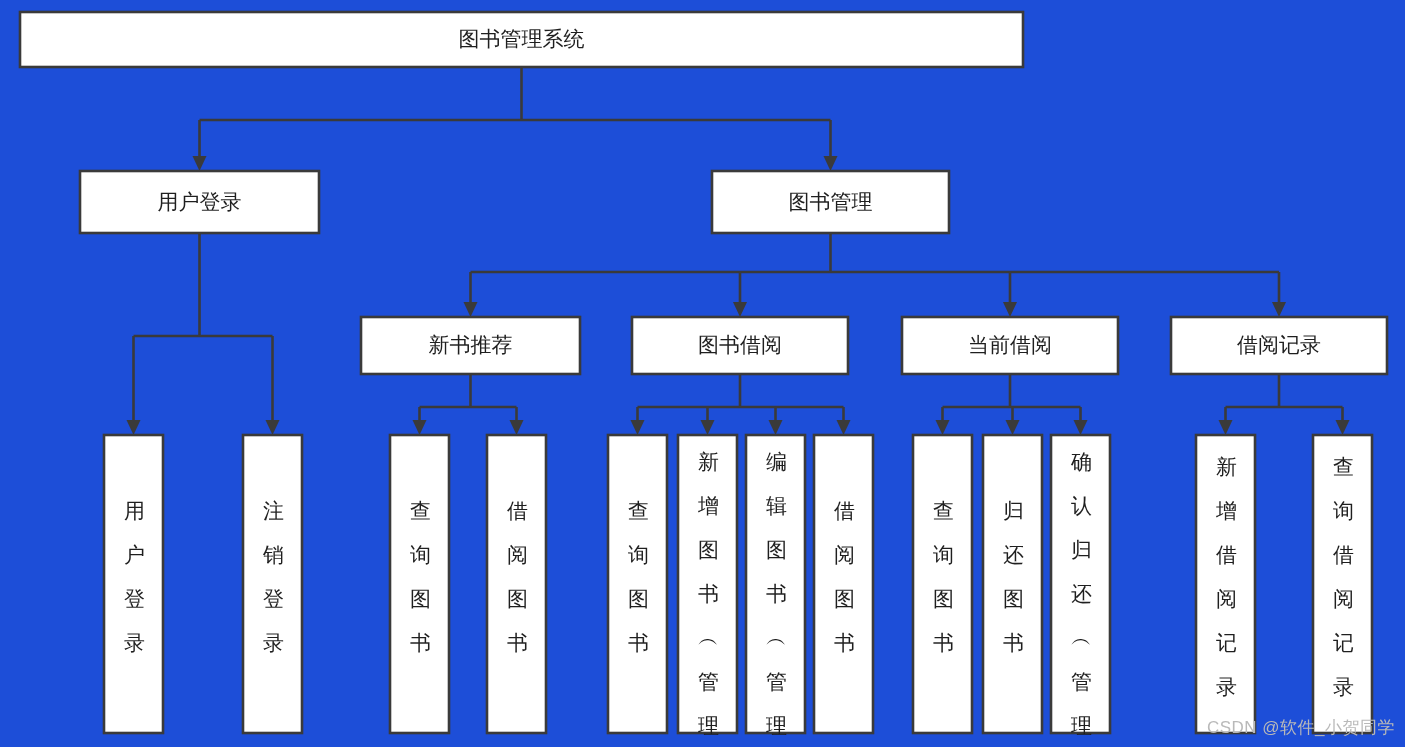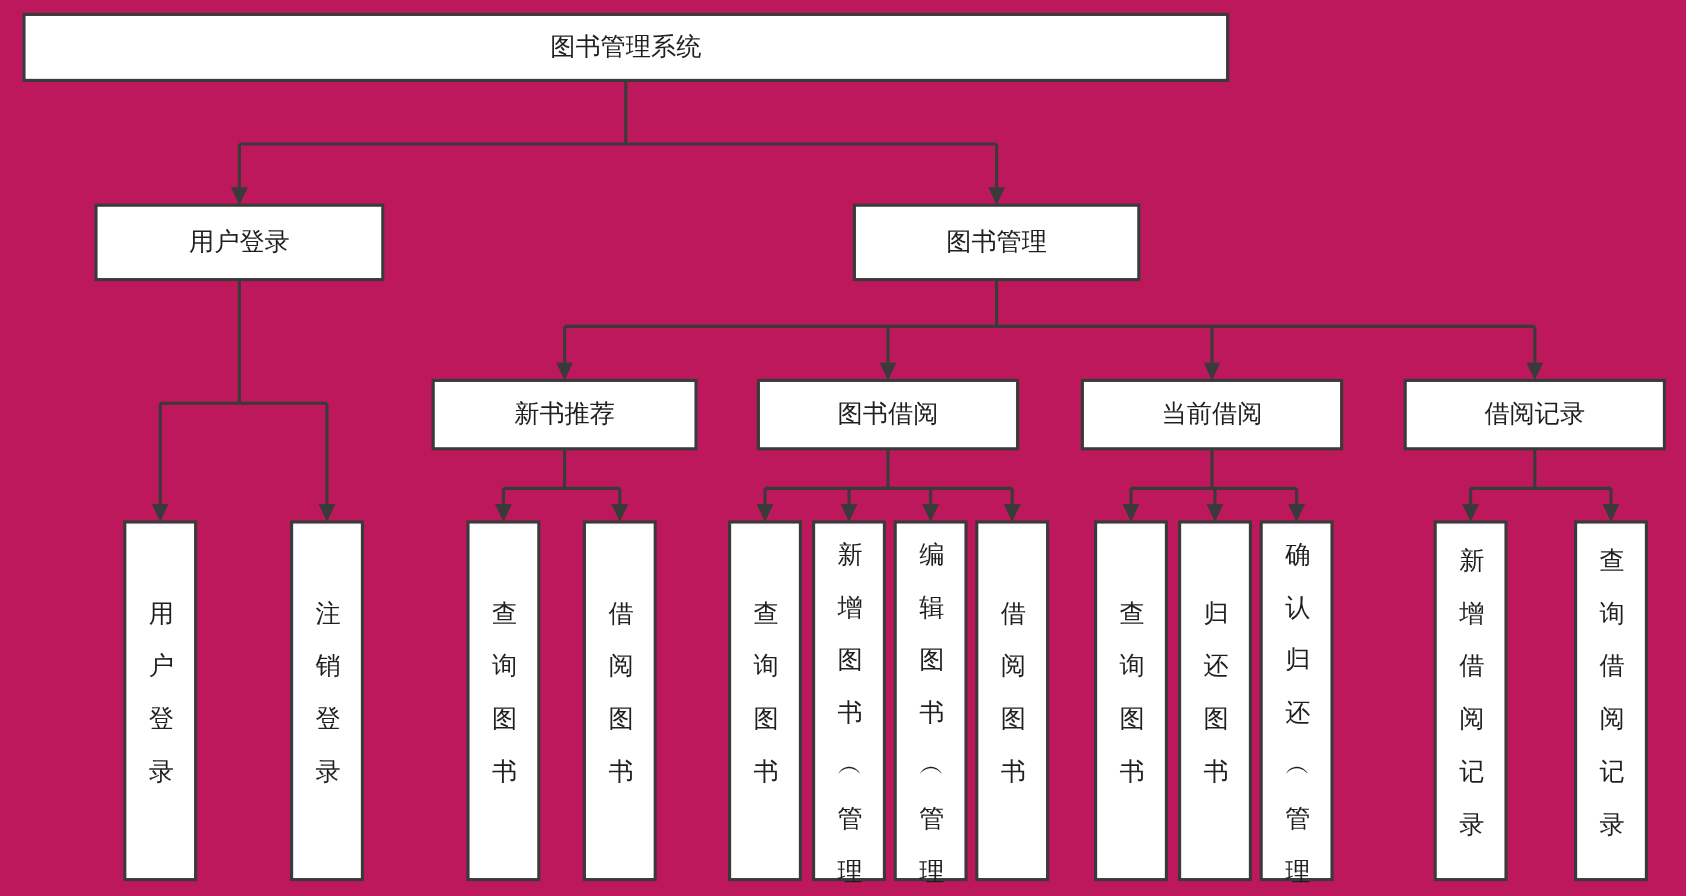--- a/index.html
+++ b/index.html
@@ -1,20 +1,20 @@
 <!DOCTYPE html>
 <html><head>
 <meta charset="utf-8">
 <style>
   html,body{margin:0;padding:0;background:#ffffff;}
   body{
     font-family:"Liberation Sans","DejaVu Sans",sans-serif;
     width:1405px;height:747px;overflow:hidden;
   }
-  #diagram-root{position:relative;width:1405px;height:747px;background:#be185d;}
+  #diagram-root{position:relative;width:1405px;height:747px;background:#1d4ed8;}
   svg#tree{position:absolute;left:0;top:0;width:1405px;height:747px;display:block;}
   .node-box{
     fill:#ffffff;stroke:#3a3a3a;stroke-width:2.6;
   }
   .node-label{
     font-family:"Liberation Sans","DejaVu Sans",sans-serif;
     fill:#1f1f1f;font-size:21px;text-anchor:middle;dominant-baseline:middle;
   }
   .leaf-label{
     font-family:"Liberation Sans","DejaVu Sans",sans-serif;
@@ -169,13 +169,14 @@
         <g>
           <rect x="1196" y="435" width="59" height="298" class="node-box"></rect>
           <text x="1226.5" y="474" class="leaf-label"><tspan x="1226.5" dy="0">新</tspan><tspan x="1226.5" dy="44">增</tspan><tspan x="1226.5" dy="44">借</tspan><tspan x="1226.5" dy="44">阅</tspan><tspan x="1226.5" dy="44">记</tspan><tspan x="1226.5" dy="44">录</tspan></text>
         </g>
         <g>
           <rect x="1313" y="435" width="59" height="298" class="node-box"></rect>
           <text x="1343.5" y="474" class="leaf-label"><tspan x="1343.5" dy="0">查</tspan><tspan x="1343.5" dy="44">询</tspan><tspan x="1343.5" dy="44">借</tspan><tspan x="1343.5" dy="44">阅</tspan><tspan x="1343.5" dy="44">记</tspan><tspan x="1343.5" dy="44">录</tspan></text>
         </g>
       </g>
   </svg>
+  <div class="watermark">CSDN @软件_小贺同学</div>
 </div>
 
 </body></html>

